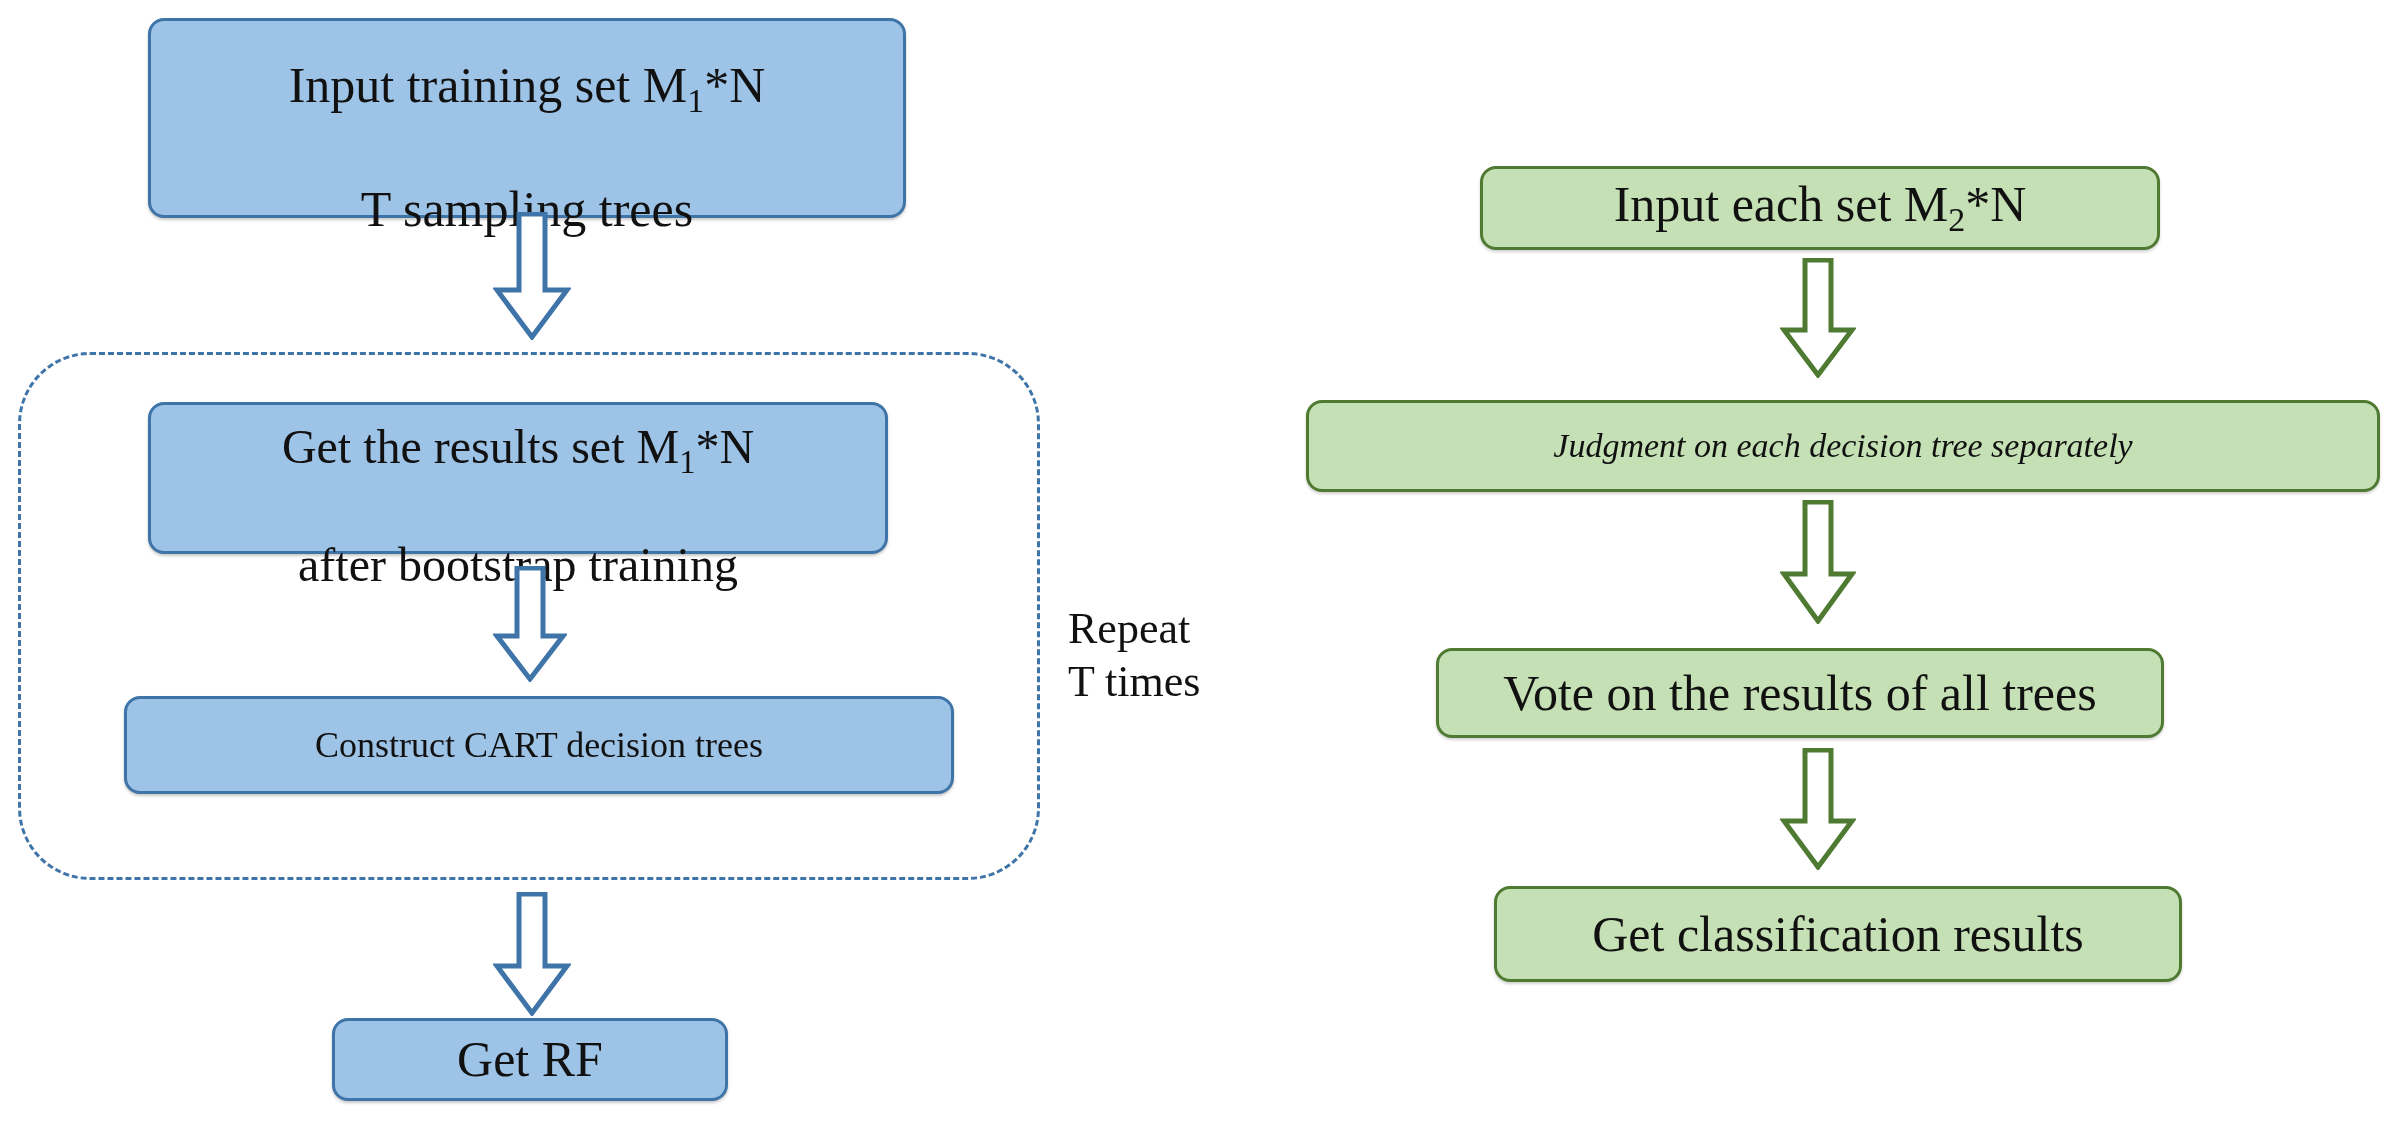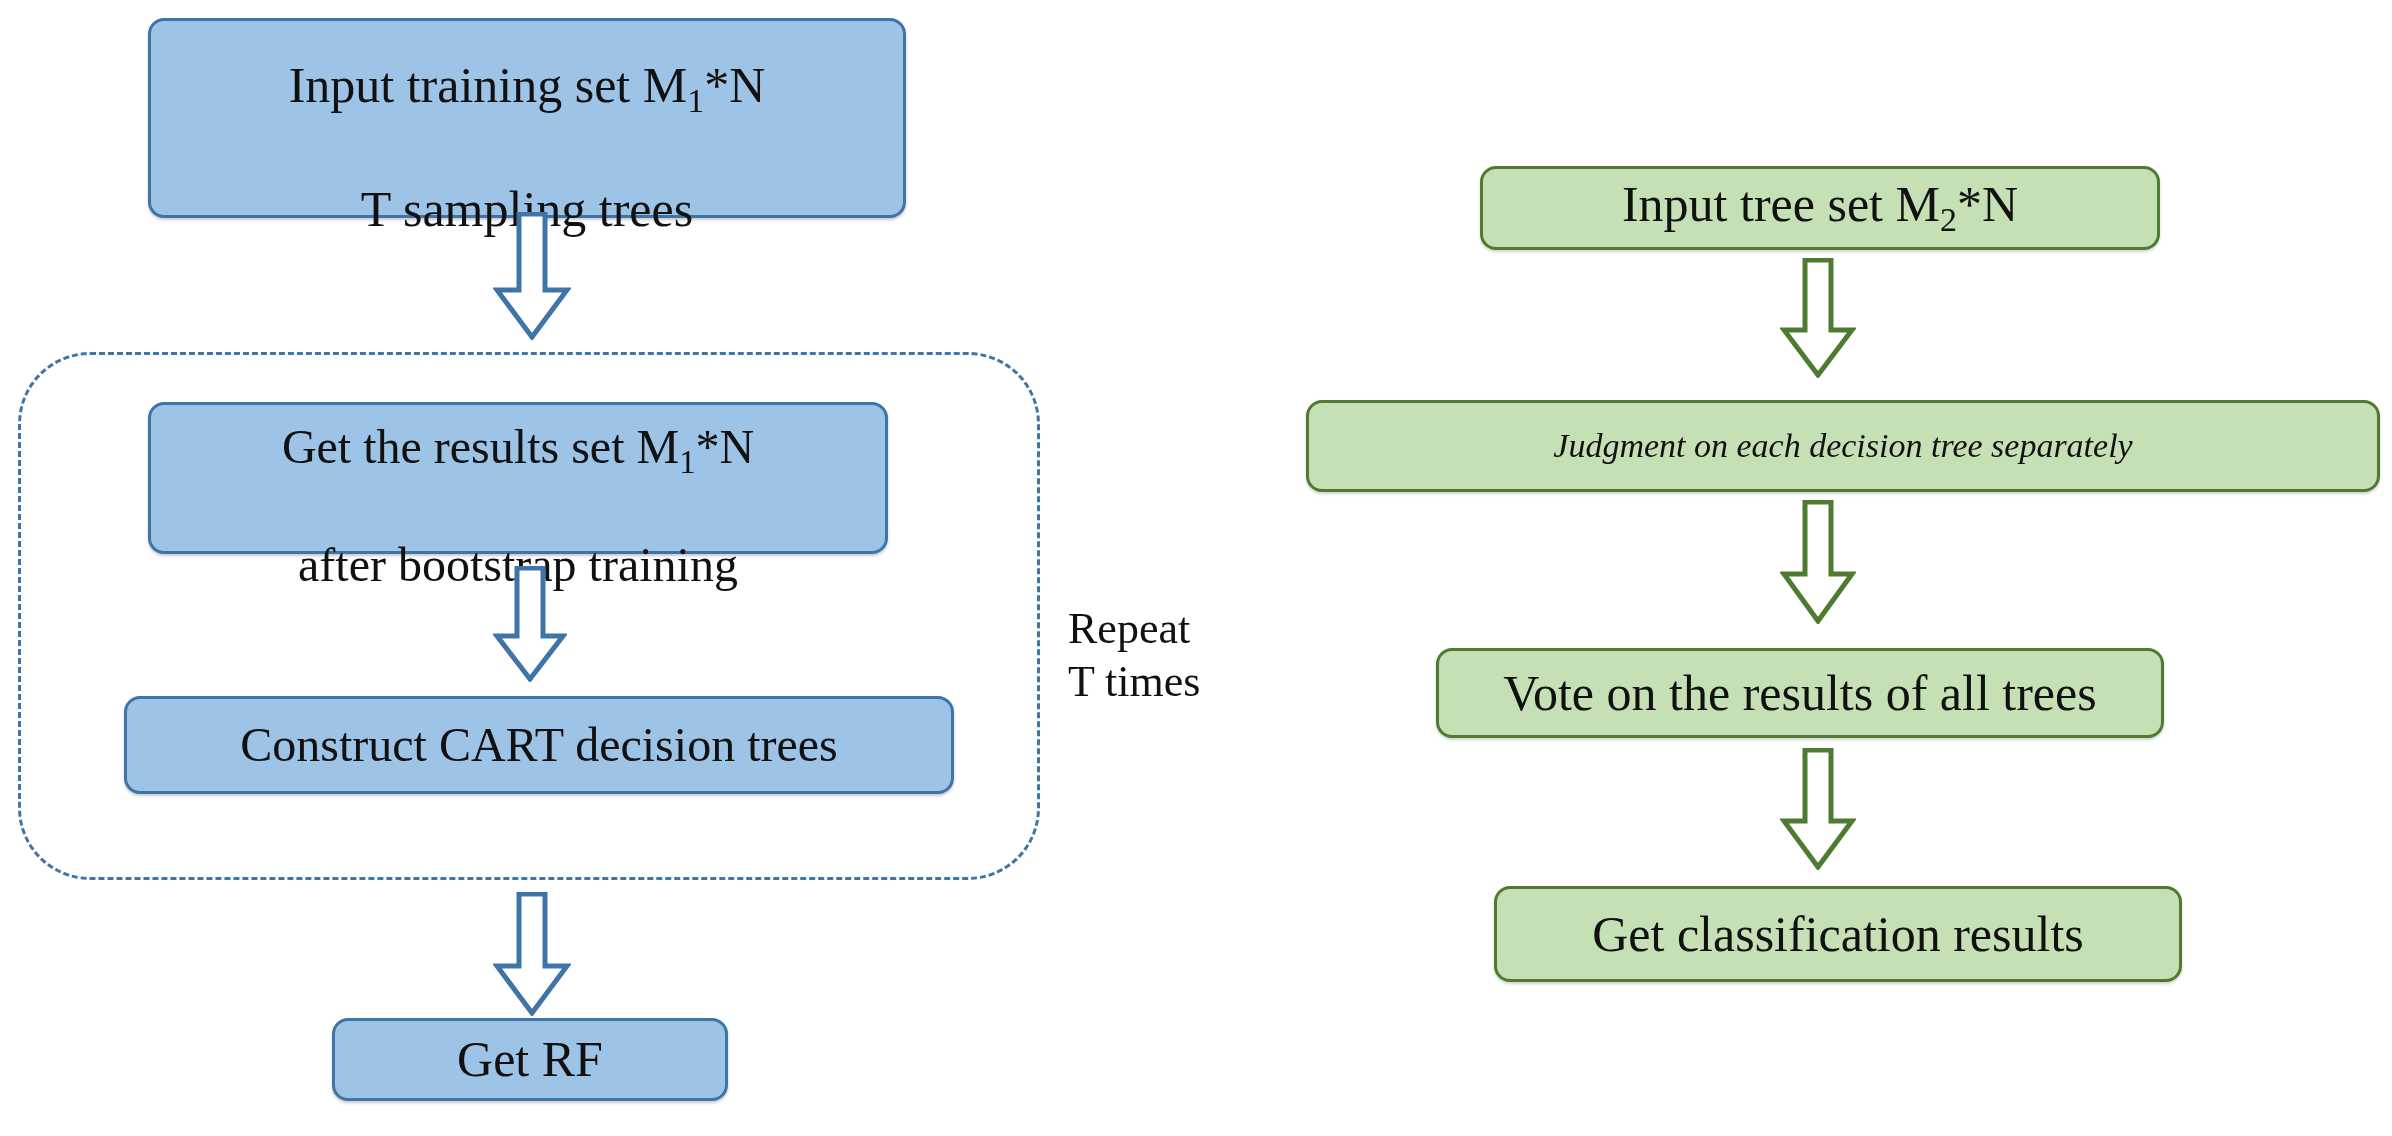--- a/index.html
+++ b/index.html
@@ -108,41 +108,41 @@
       <span>after bootstrap training</span>
     </span>
   </div>
 
   <div class="arrow blue" style="left:493px; top:566px; width:74px; height:116px;">
     <svg viewBox="0 0 74 116" preserveAspectRatio="none">
       <polygon class="body" points="24,2 50,2 50,70 70,70 37,113 4,70 24,70"></polygon>
     </svg>
   </div>
 
-  <div class="node blue" style="left:124px; top:696px; width:830px; height:98px; font-size:48px;">
+  <div class="node blue" style="left:124px; top:696px; width:830px; height:98px; font-size:36px;">
     <span>Construct CART decision trees</span>
   </div>
 
   <div class="label" style="left:1068px; top:548px; width:260px; font-size:44px;">
     <span>Repeat
 T times</span>
   </div>
 
   <div class="arrow blue" style="left:493px; top:892px; width:78px; height:124px;">
     <svg viewBox="0 0 78 124" preserveAspectRatio="none">
       <polygon class="body" points="26,2 52,2 52,74 74,74 39,121 4,74 26,74"></polygon>
     </svg>
   </div>
 
   <div class="node blue" style="left:332px; top:1018px; width:396px; height:83px; font-size:50px;">
     <span>Get RF</span>
   </div>
 
   <div class="node green" style="left:1480px; top:166px; width:680px; height:84px; font-size:50px;">
-    <span><span>Input tree set M</span><span class="sub">2</span><span>*N</span></span>
+    <span><span>Input each set M</span><span class="sub">2</span><span>*N</span></span>
   </div>
 
   <div class="arrow green" style="left:1780px; top:258px; width:76px; height:120px;">
     <svg viewBox="0 0 76 120" preserveAspectRatio="none">
       <polygon class="body" points="25,2 51,2 51,72 72,72 38,117 4,72 25,72"></polygon>
     </svg>
   </div>
 
   <div class="node green" style="left:1306px; top:400px; width:1074px; height:92px; font-size:34px;font-style:italic;">
     <span>Judgment on each decision tree separately</span>

